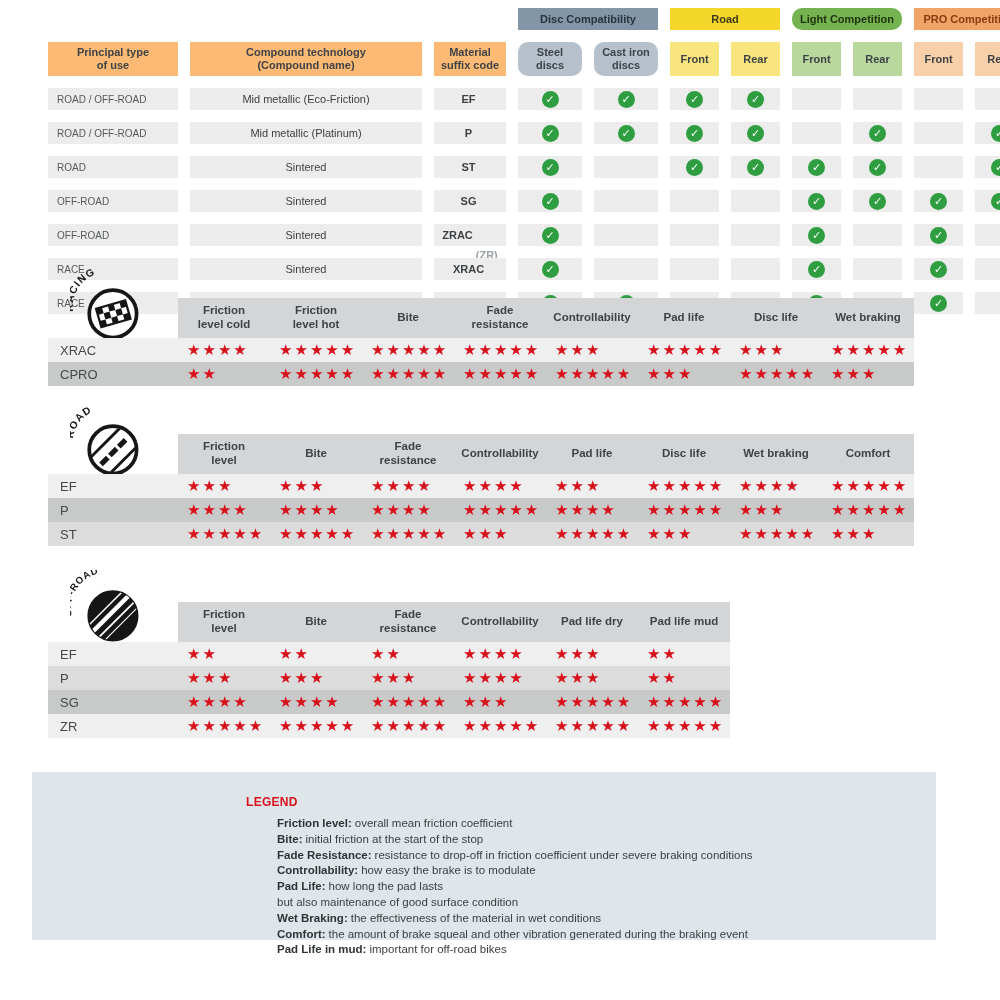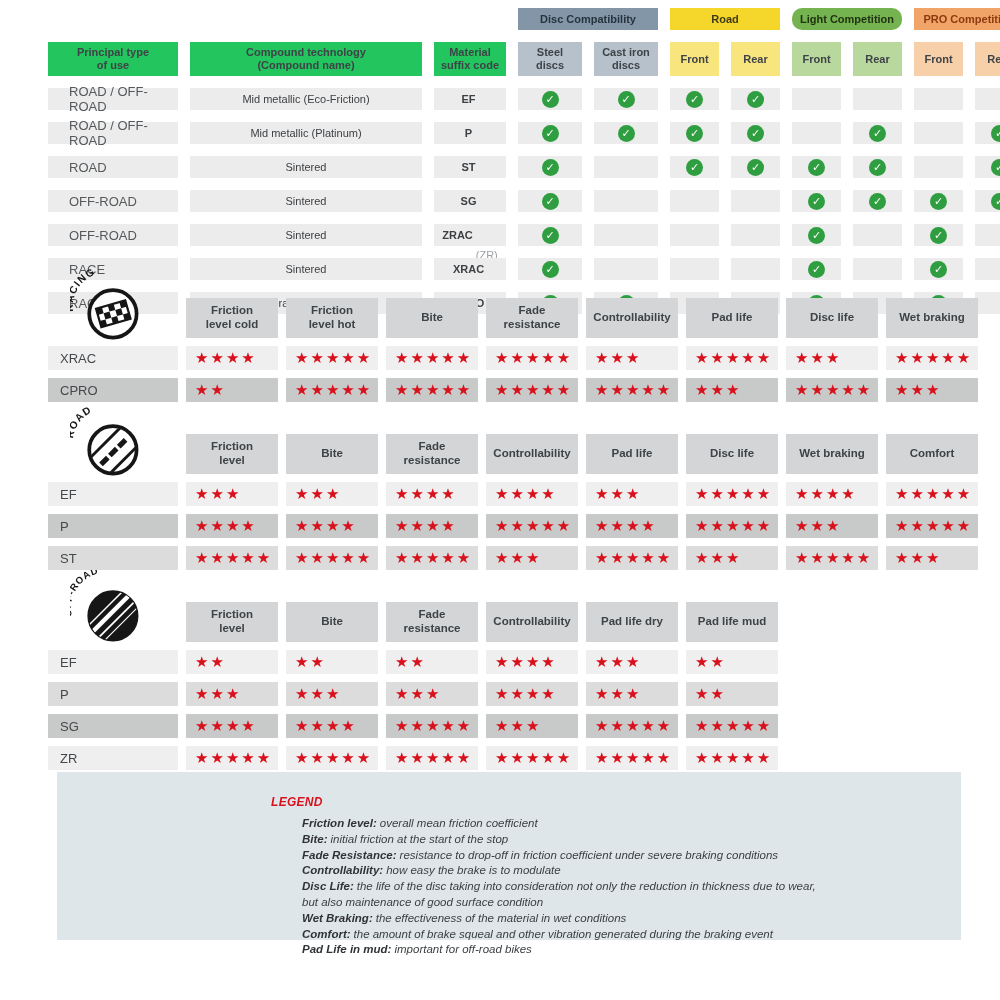--- a/index.html
+++ b/index.html
@@ -20,43 +20,43 @@
     gap:12px;
   }
   .gcell { display:flex; align-items:center; justify-content:center; font-size:11px; font-weight:bold; }
   .g-disc  { grid-column:4 / span 2;  background:#8296a7; color:#27333d; }
   .g-road  { grid-column:6 / span 2;  background:#f5d62a; color:#3f3b16; }
   .g-light { grid-column:8 / span 2;  background:#75b350; color:#203310;border-radius:10px; }
   .g-pro   { grid-column:10 / span 2; background:#f0a468; color:#8c3a0f; }
   .gspacer { grid-column:1 / span 3; }
 
   .hc {
-    background:#22c55e; display:flex; align-items:center; justify-content:center;
+    background:#fdba74; display:flex; align-items:center; justify-content:center;
     text-align:center; font-size:11px; font-weight:bold; color:#3e4347;
     white-space:pre-line; line-height:1.15;
   }
-  .hc.sub-disc  { background:#b6c1cb; }
+  .hc.sub-disc  { background:#b6c1cb;border-radius:10px; }
   .hc.sub-road  { background:#f9e57d; }
   .hc.sub-light { background:#b8d89d; }
   .hc.sub-pro   { background:#f7cfa8; }
 
   .cell { background:#ececec; display:flex; align-items:center; font-size:11px; color:#4e5254; }
-  .use  { padding-left:21px; font-size:13px; color:#55595c; }
+  .use  { padding-left:9px; font-size:10px; color:#55595c; }
   .comp { justify-content:center; font-weight:400; color:#3d4144; }
   .suf  { justify-content:center; font-weight:600; color:#3d4144; gap:3px; }
-  .suf .note { color:#9aa0a4; font-weight:400;margin-top:40px; }
+  .suf .note { color:#9aa0a4; font-weight:700;margin-top:40px; }
   .cc   { justify-content:center; }
   .check-icon {
     width:17px; height:17px; border-radius:50%; background:#2f9e41; color:#fff;
     display:flex; align-items:center; justify-content:center;
     font-size:11px; font-weight:bold; font-family:"DejaVu Sans",sans-serif;
   }
 
   
-  .rtable { position:absolute; display:grid; gap:8px; }
+  .rtable { position:absolute; display:grid; gap:0; }
   #racing-table  { left:48px; top:298px; grid-template-columns:130px repeat(8,92px); grid-template-rows:40px repeat(2,24px); }
   #road-table    { left:48px; top:434px; grid-template-columns:130px repeat(8,92px); grid-template-rows:40px repeat(3,24px); }
   #offroad-table { left:48px; top:602px; grid-template-columns:130px repeat(6,92px); grid-template-rows:40px repeat(4,24px); }
   .rh {
     background:#d4d5d6; display:flex; align-items:center; justify-content:center;
     text-align:center; font-weight:bold; font-size:11.5px; color:#3e4347;
     white-space:pre-line; line-height:1.2;
   }
   .rh.blank { background:transparent; }
   .rl { display:flex; align-items:center; padding-left:12px; font-size:13px; color:#44484b; }
@@ -70,21 +70,21 @@
   .row-dark  { background:#c8cac9; }
 
   
   .sec-icon { position:absolute; width:74px; height:74px; }
   #icon-racing  { left:70px; top:268px; }
   #icon-road    { left:70px; top:404px; }
   #icon-offroad { left:70px; top:570px; }
   .sec-icon text { font-family:"Liberation Sans","DejaVu Sans",sans-serif; }
 
   
-  #legend { position:absolute; left:57px; top:772px; width:904px; height:168px; background:#dfe6ea;font-style:italic; }
+  #legend { position:absolute; left:32px; top:772px; width:904px; height:168px; background:#dfe6ea; }
   #legend .inner { padding:23px 20px 0 214px; }
   .legend-title { color:#d9111c; font-weight:bold; font-size:12px; margin:0 0 7px 0; letter-spacing:0.3px; }
   .legend-line { font-size:11.5px; color:#3a3e41; line-height:15.8px; }
   .legend-line b { color:#2f3336;padding-left:31px; }
   .legend-line b:not(:empty) { margin-right:3px; }
 </style>
 </head>
 <body>
 
 <div id="page">
@@ -467,21 +467,21 @@
     <div class="stars row-light">★★★★★</div>
   </div>
 
   <div id="legend">
     <div class="inner">
       <div class="legend-title">LEGEND</div>
       <div class="legend-line"><b>Friction level:</b><span>overall mean friction coefficient</span></div>
       <div class="legend-line"><b>Bite:</b><span>initial friction at the start of the stop</span></div>
       <div class="legend-line"><b>Fade Resistance:</b><span>resistance to drop-off in friction coefficient under severe braking conditions</span></div>
       <div class="legend-line"><b>Controllability:</b><span>how easy the brake is to modulate</span></div>
-      <div class="legend-line"><b>Disc Life:</b><span>the life of the disc taking into consideration not only the reduction in thickness due to wear,</span></div>
+      <div class="legend-line"><b>Pad Life:</b><span>how long the pad lasts</span></div>
       <div class="legend-line"><b></b><span>but also maintenance of good surface condition</span></div>
       <div class="legend-line"><b>Wet Braking:</b><span>the effectiveness of the material in wet conditions</span></div>
       <div class="legend-line"><b>Comfort:</b><span>the amount of brake squeal and other vibration generated during the braking event</span></div>
       <div class="legend-line"><b>Pad Life in mud:</b><span>important for off-road bikes</span></div>
     </div>
   </div>
 
 </div>
 
 </body></html>

